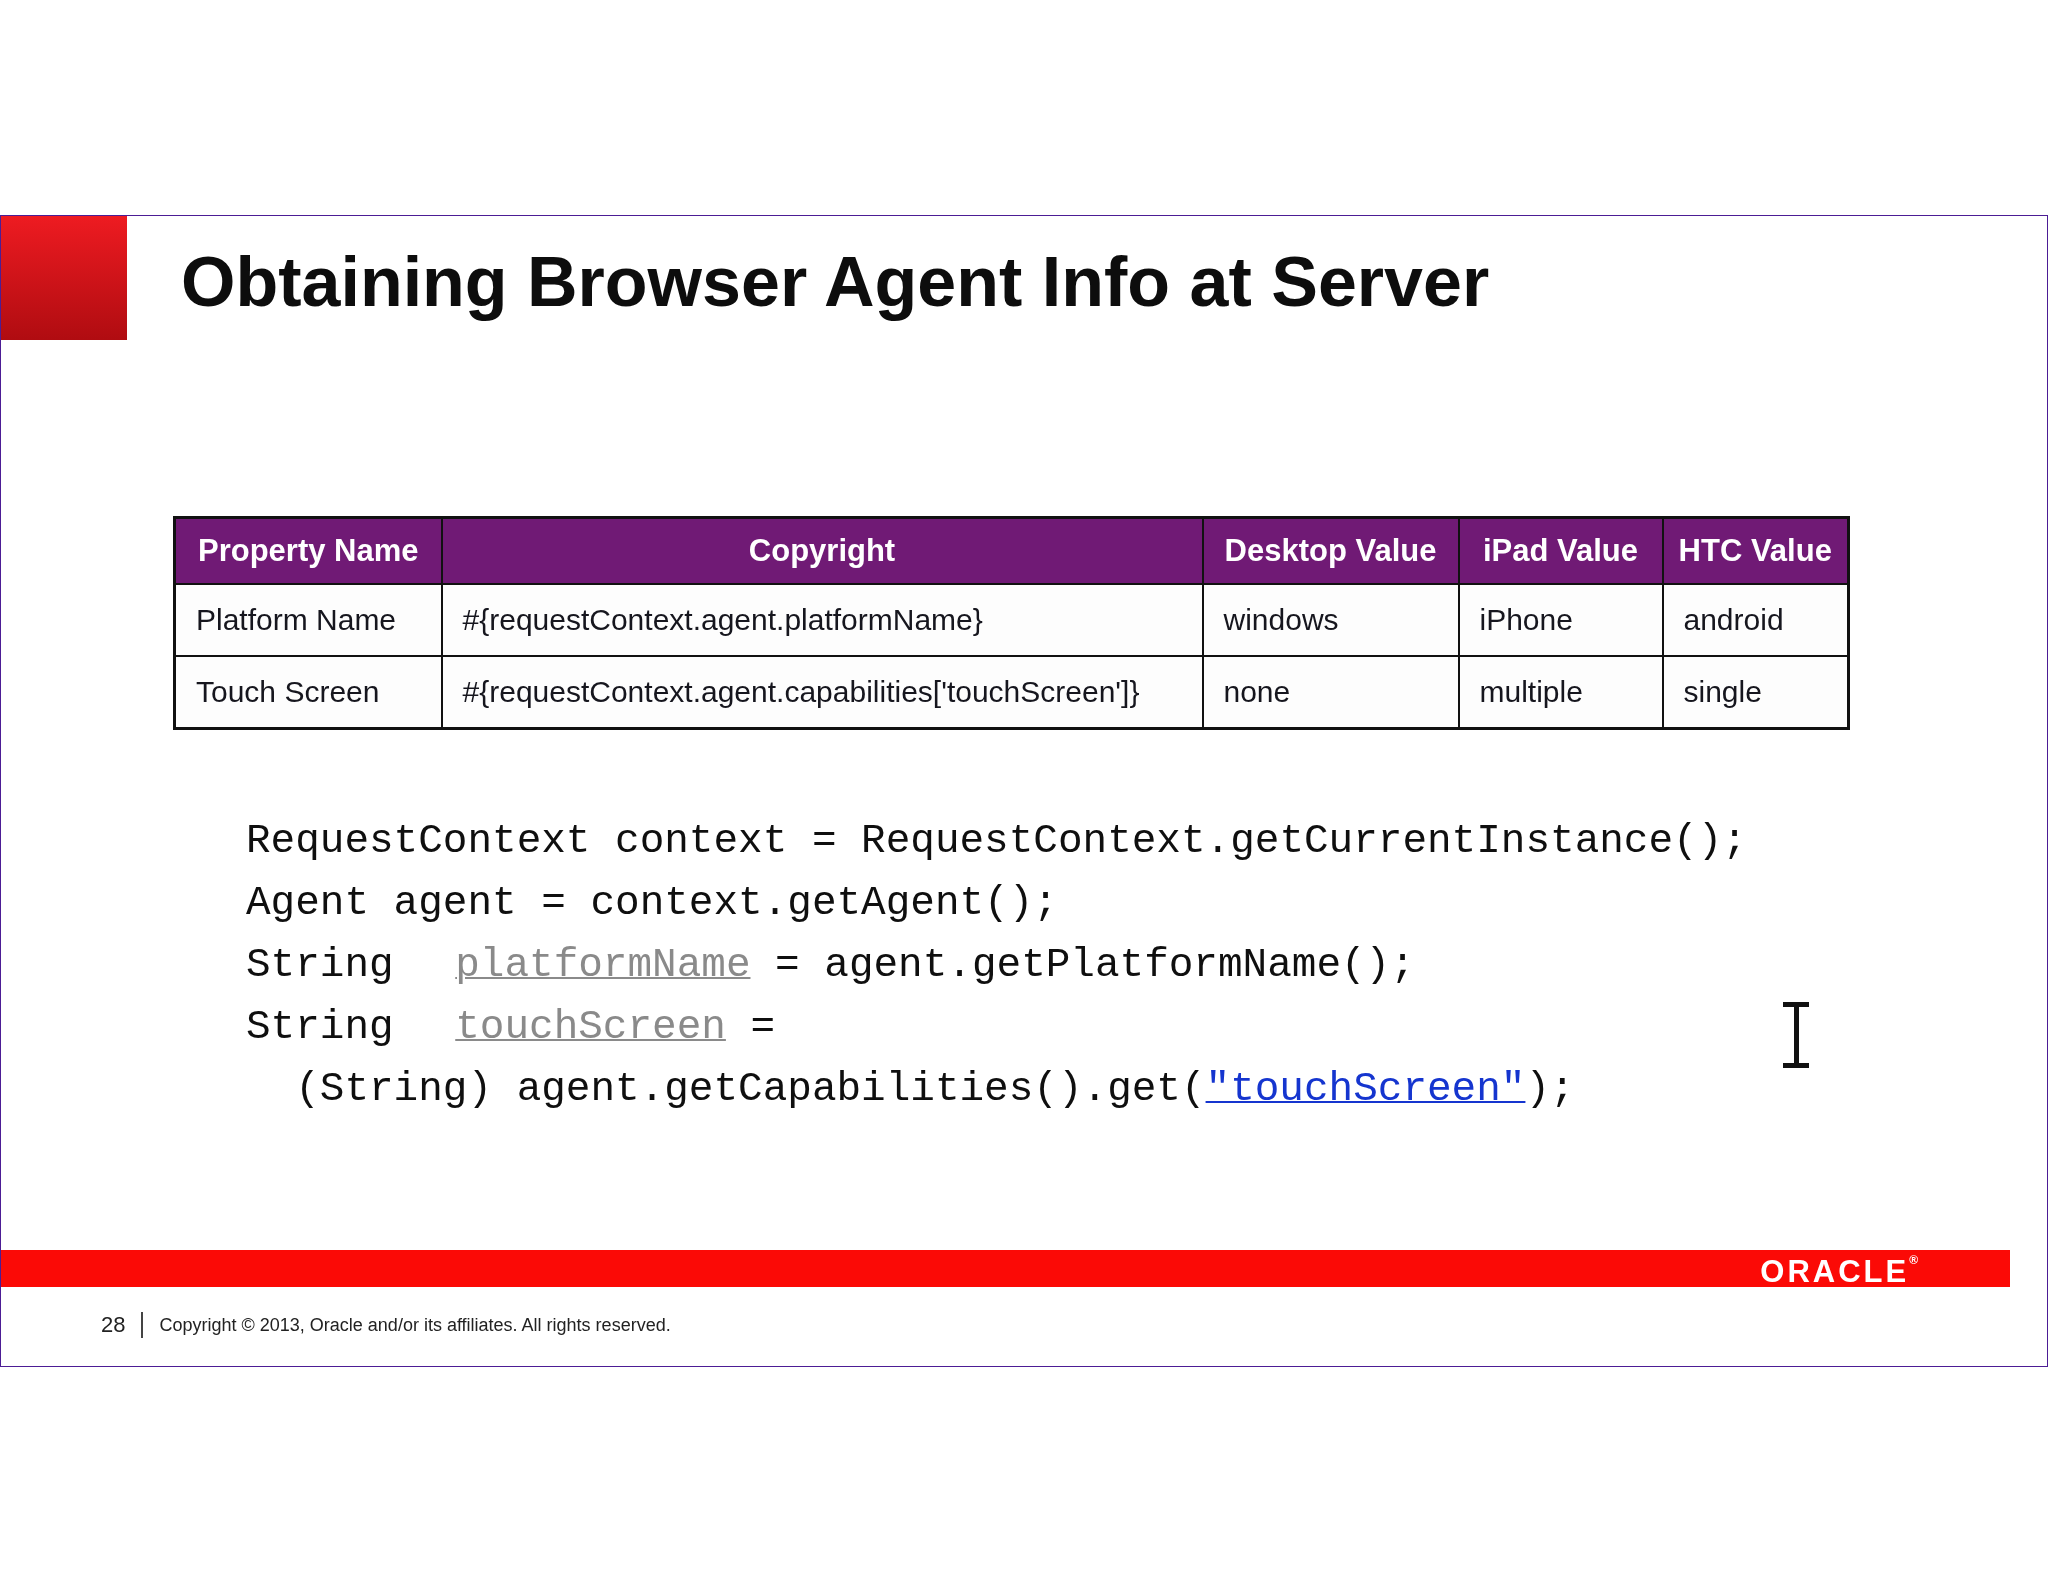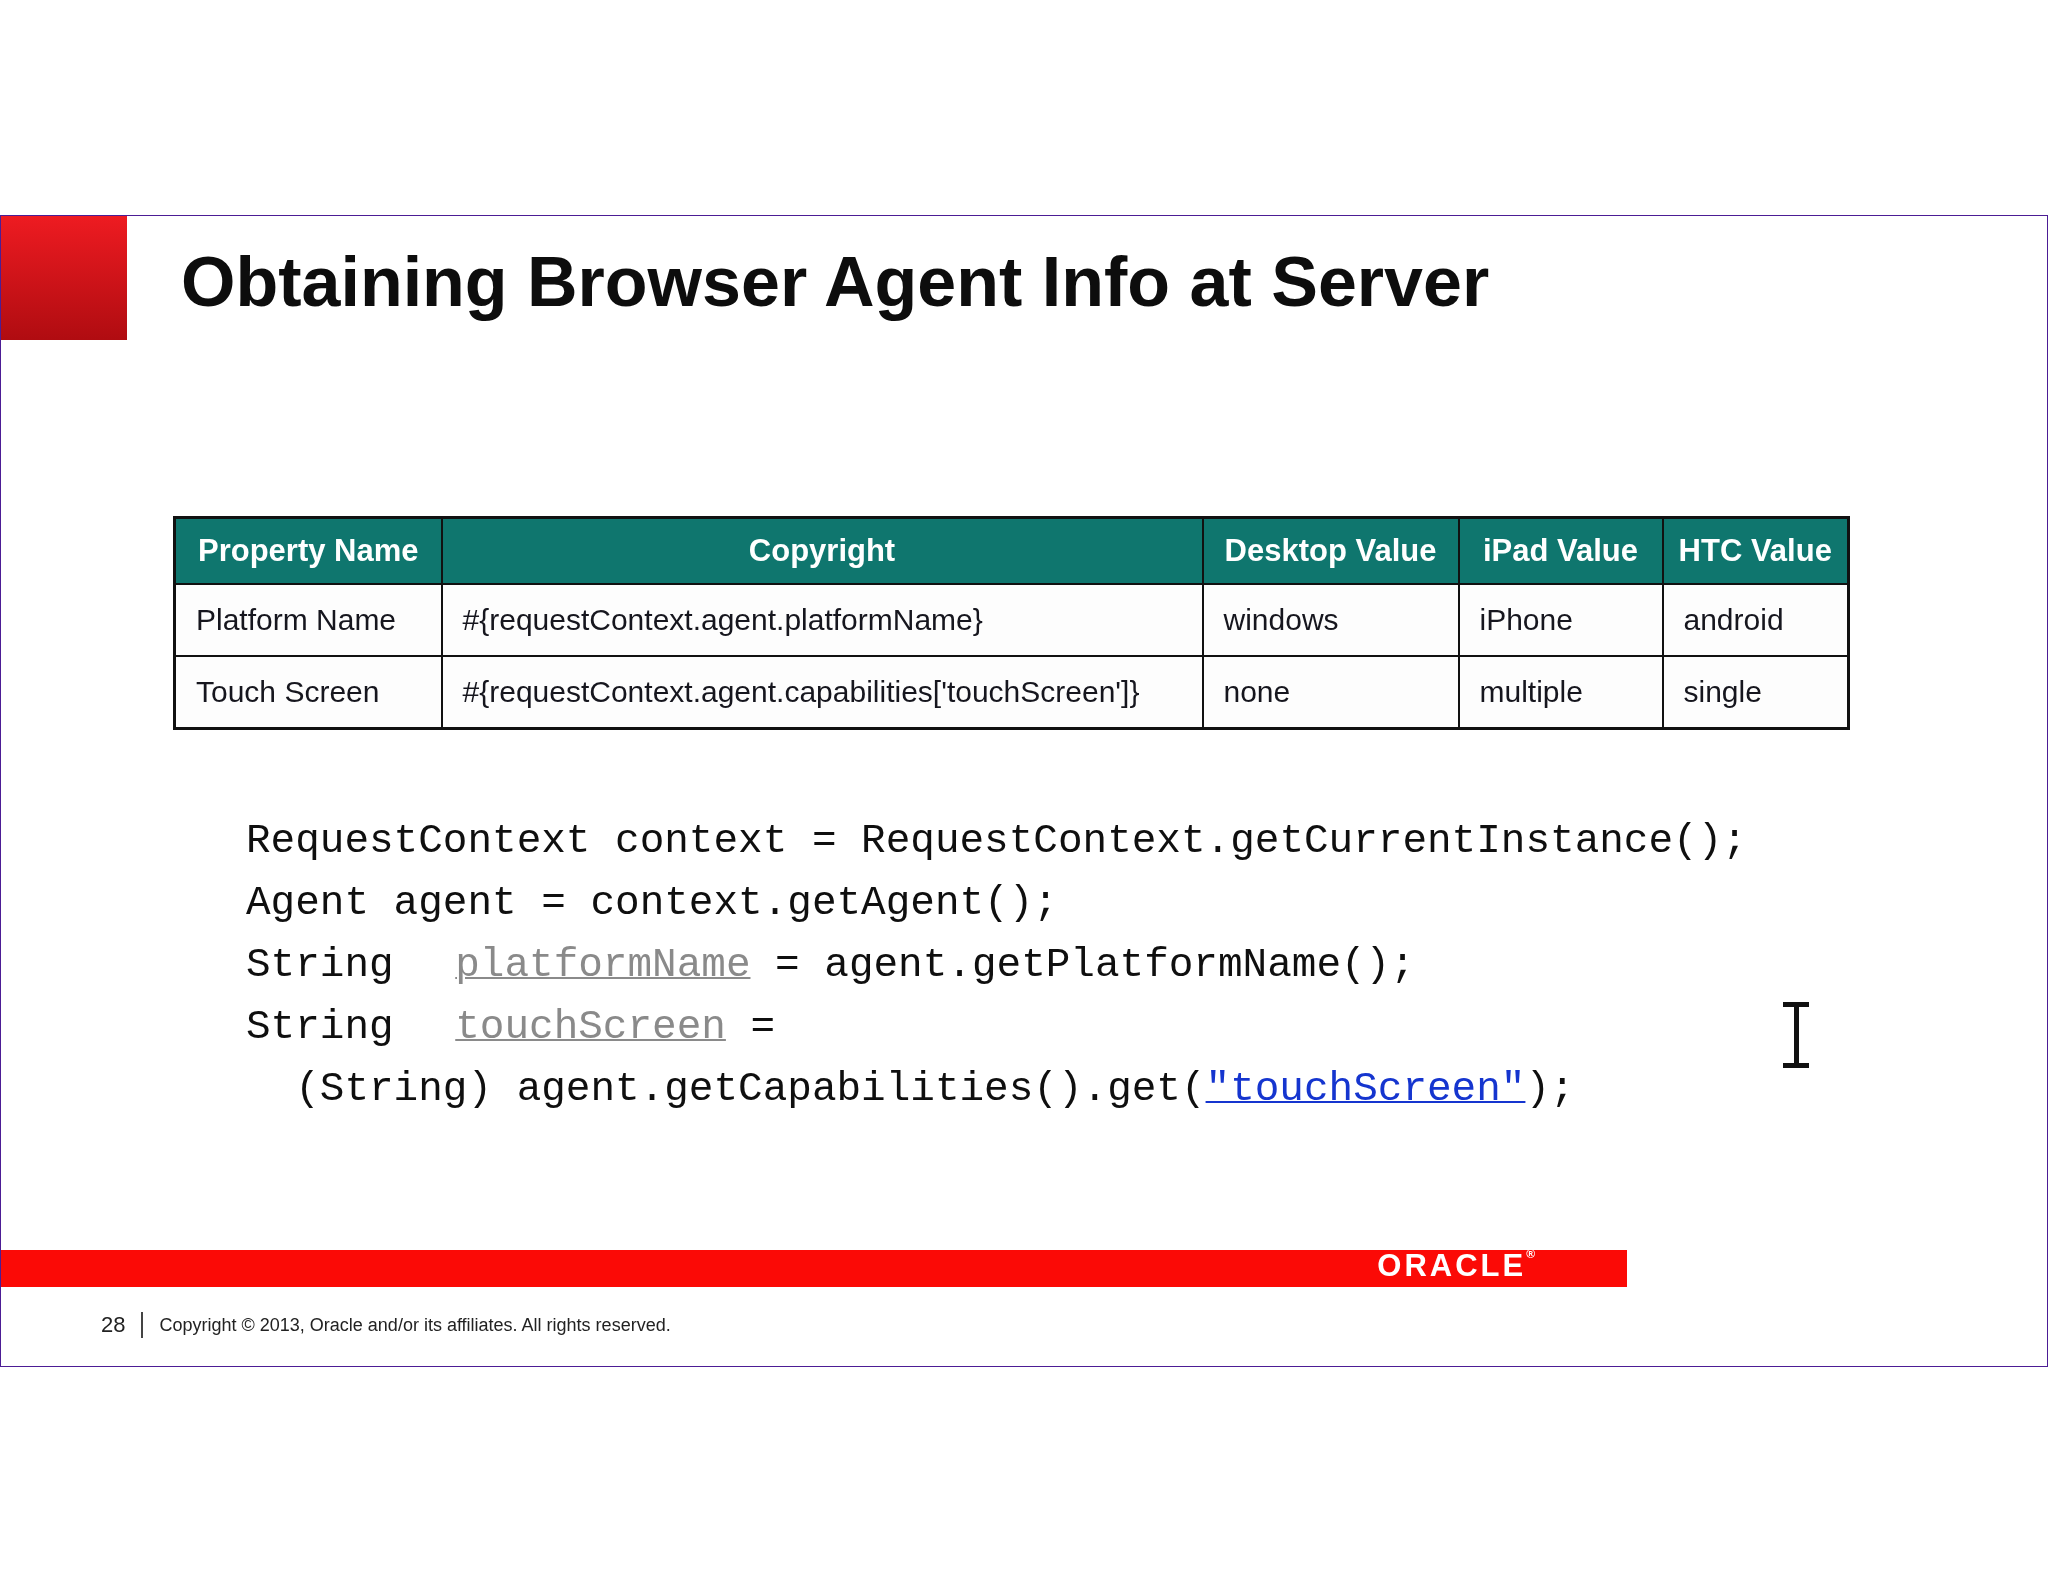--- a/index.html
+++ b/index.html
@@ -22,21 +22,21 @@
   }
   .info-table {
     position: absolute; left: 172px; top: 300px; width: 1674px;
     border-collapse: collapse; table-layout: fixed;
     border: 3px solid #111;
   }
   .info-table th, .info-table td {
     border: 2px solid #111; white-space: nowrap; overflow: visible;
   }
   .info-table th {
-    background: #0f766e; color: #ffffff; font-weight: bold;
+    background: #701a75; color: #ffffff; font-weight: bold;
     font-size: 31px; height: 64px; text-align: center; padding: 0 4px;
   }
   .info-table td {
     font-size: 30px; color: #16161e; height: 70px;
     text-align: left; padding: 0 8px 0 20px; background: #fdfdfd; margin-left: 8px;
   }
   .code {
     position: absolute; left: 245px; top: 594px;
     font-family: "Liberation Mono", "DejaVu Sans Mono", monospace;
     font-size: 41px; color: #0f0f0f; line-height: 62px; white-space: pre;
@@ -46,22 +46,22 @@
   .seg-plain { color: #0f0f0f; }
   .seg-italic { color: #0f0f0f; }
   .seg-gray { color: #8a8a8a; text-decoration: underline; text-decoration-thickness: 2px; margin-left: 37px; }
   .seg-string { color: #1535cf; text-decoration: underline; text-decoration-thickness: 2px; }
   .ibeam { position: absolute; left: 1782px; top: 786px; width: 26px; height: 66px; }
   .ibeam .stem { position: absolute; left: 11px; top: 2px; width: 5px; height: 62px; background: #111; }
   .ibeam .cap-top, .ibeam .cap-bot { position: absolute; left: 0; width: 26px; height: 5px; background: #111; }
   .ibeam .cap-top { top: 0; }
   .ibeam .cap-bot { bottom: 0; }
   .red-bar {
-    position: absolute; left: 0; top: 1034px; width: 1626px; height: 37px;
-    background: #fb0a06; display: flex; align-items: flex-start; justify-content: flex-end;
+    position: absolute; left: 0; top: 1034px; width: 2009px; height: 37px;
+    background: #fb0a06; display: flex; align-items: flex-end; justify-content: flex-end;
   }
   .oracle-logo {
     color: #ffffff; font-weight: bold; font-size: 31px; letter-spacing: 3px;
     margin-right: 92px; line-height: 1; display: flex; align-items: flex-start;
   }
   .oracle-logo .reg { font-size: 12px; letter-spacing: 0; margin-top: -2px; }
   .footer {
     position: absolute; left: 100px; top: 1094px; height: 30px;
     display: flex; align-items: center; font-size: 18px; color: #222222;
   }

